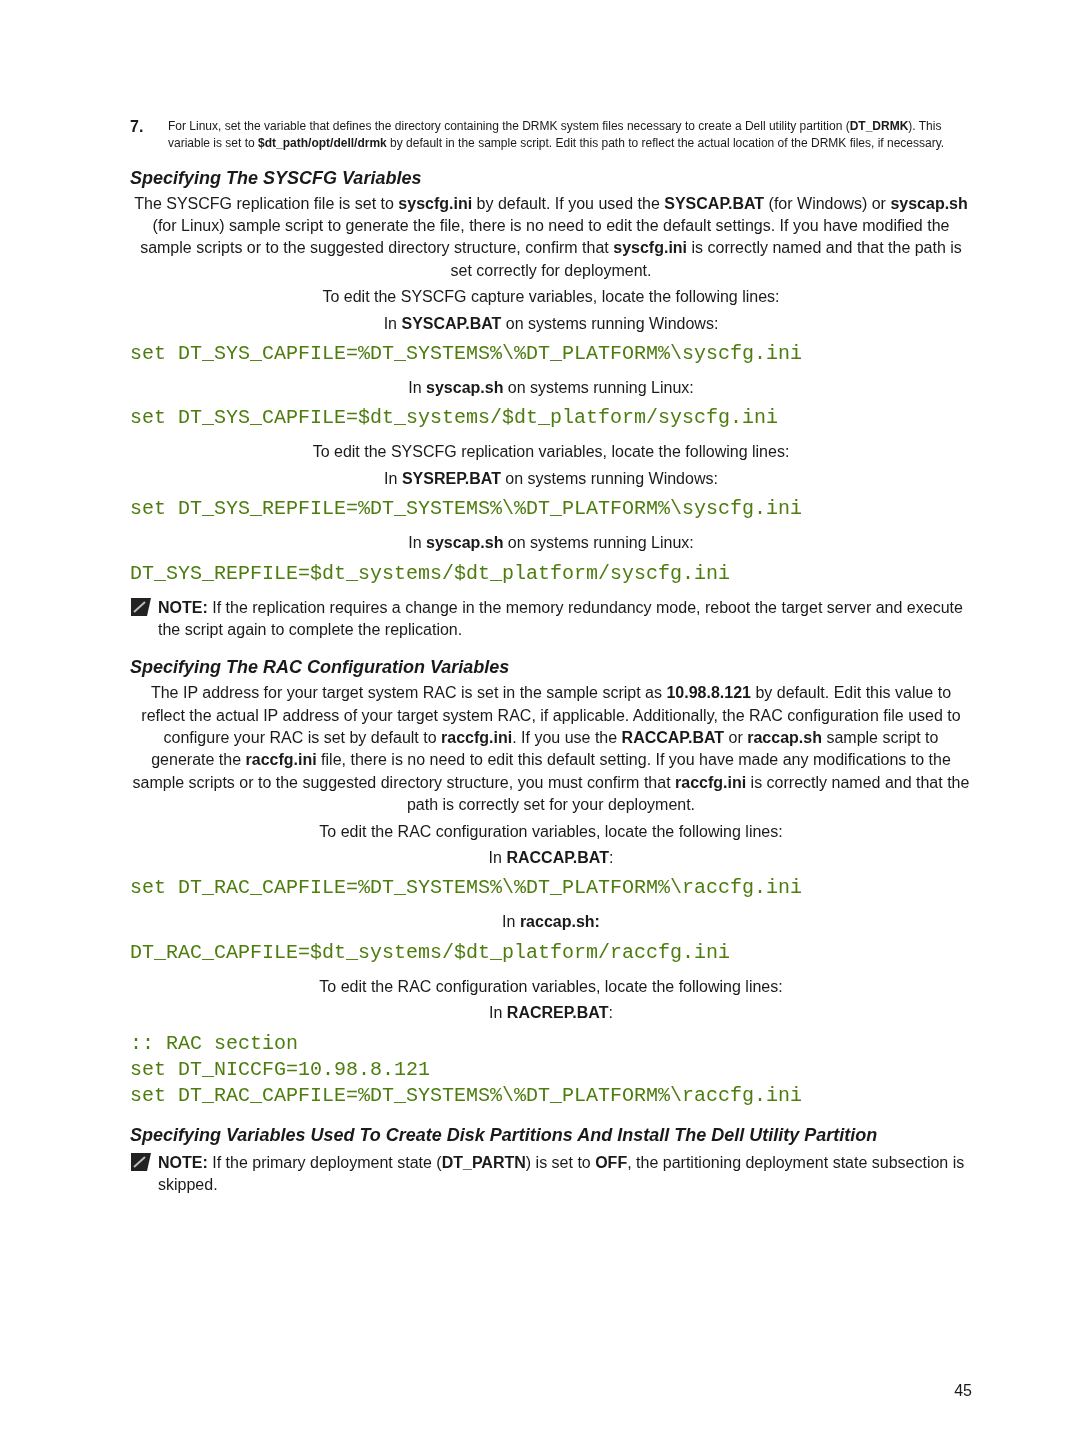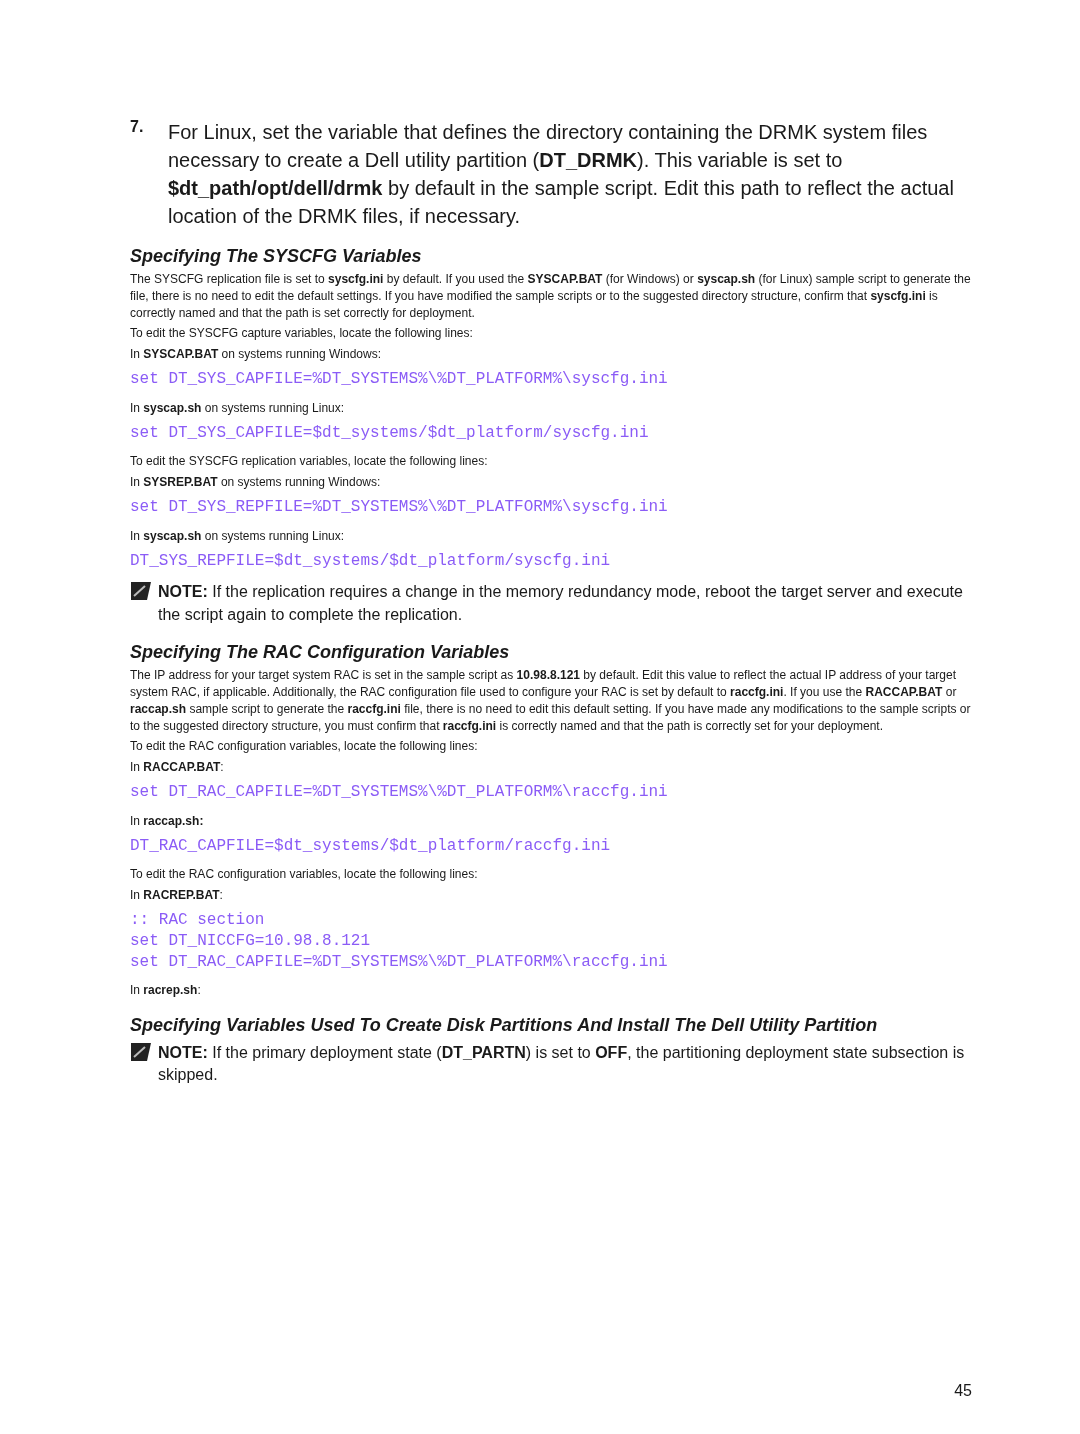--- a/index.html
+++ b/index.html
@@ -19,39 +19,40 @@
     display: flex;
     margin-bottom: 14px;
   }
   .ol7 .num {
     font-weight: 700;
     width: 38px;
     flex-shrink: 0;
     font-size: 16px;
   }
   .ol7 .body {
-    font-size: 20px;
+    font-size: 12px;
     line-height: 1.4;
   }
   .b { font-weight: 700; }
   h2 {
     font-size: 18px;
     font-weight: 700;
     margin: 16px 0 2px 0;
     font-style: italic;
   }
   p {
-    font-size: 12px;
+    font-size: 16px;
     line-height: 1.4;
     margin: 4px 0;
+    text-align: center;
   }
   pre {
     font-family: "Courier New", monospace;
-    font-size: 16px;
-    color: #8b5cf6;
+    font-size: 20px;
+    color: #4d7c0f;
     margin: 6px 0 10px 0;
     white-space: pre-wrap;
     line-height: 1.3;
   }
   .note {
     display: flex;
     margin: 6px 0 10px 0;
   }
   .note .icon {
     width: 28px;
@@ -141,23 +142,20 @@
   <pre>DT_RAC_CAPFILE=$dt_systems/$dt_platform/raccfg.ini</pre>
 
   <p>To edit the RAC configuration variables, locate the following lines:</p>
   <p>
     <span>In </span><span class="b">RACREP.BAT</span><span>:</span>
   </p>
   <pre>:: RAC section
 set DT_NICCFG=10.98.8.121
 set DT_RAC_CAPFILE=%DT_SYSTEMS%\%DT_PLATFORM%\raccfg.ini</pre>
 
-  <p>
-    <span>In </span><span class="b">racrep.sh</span><span>:</span>
-  </p>
 
   <h2>Specifying Variables Used To Create Disk Partitions And Install The Dell Utility Partition</h2>
   <div class="note">
     <div class="icon">
       <svg width="22" height="20" viewBox="0 0 22 20">
             <path d="M1 1 L21 1 L17 19 L1 19 Z" fill="#222"></path>
             <path d="M4 15 L15 5" stroke="#bbb" stroke-width="2"></path>
           </svg>
     </div>
     <div class="text">

